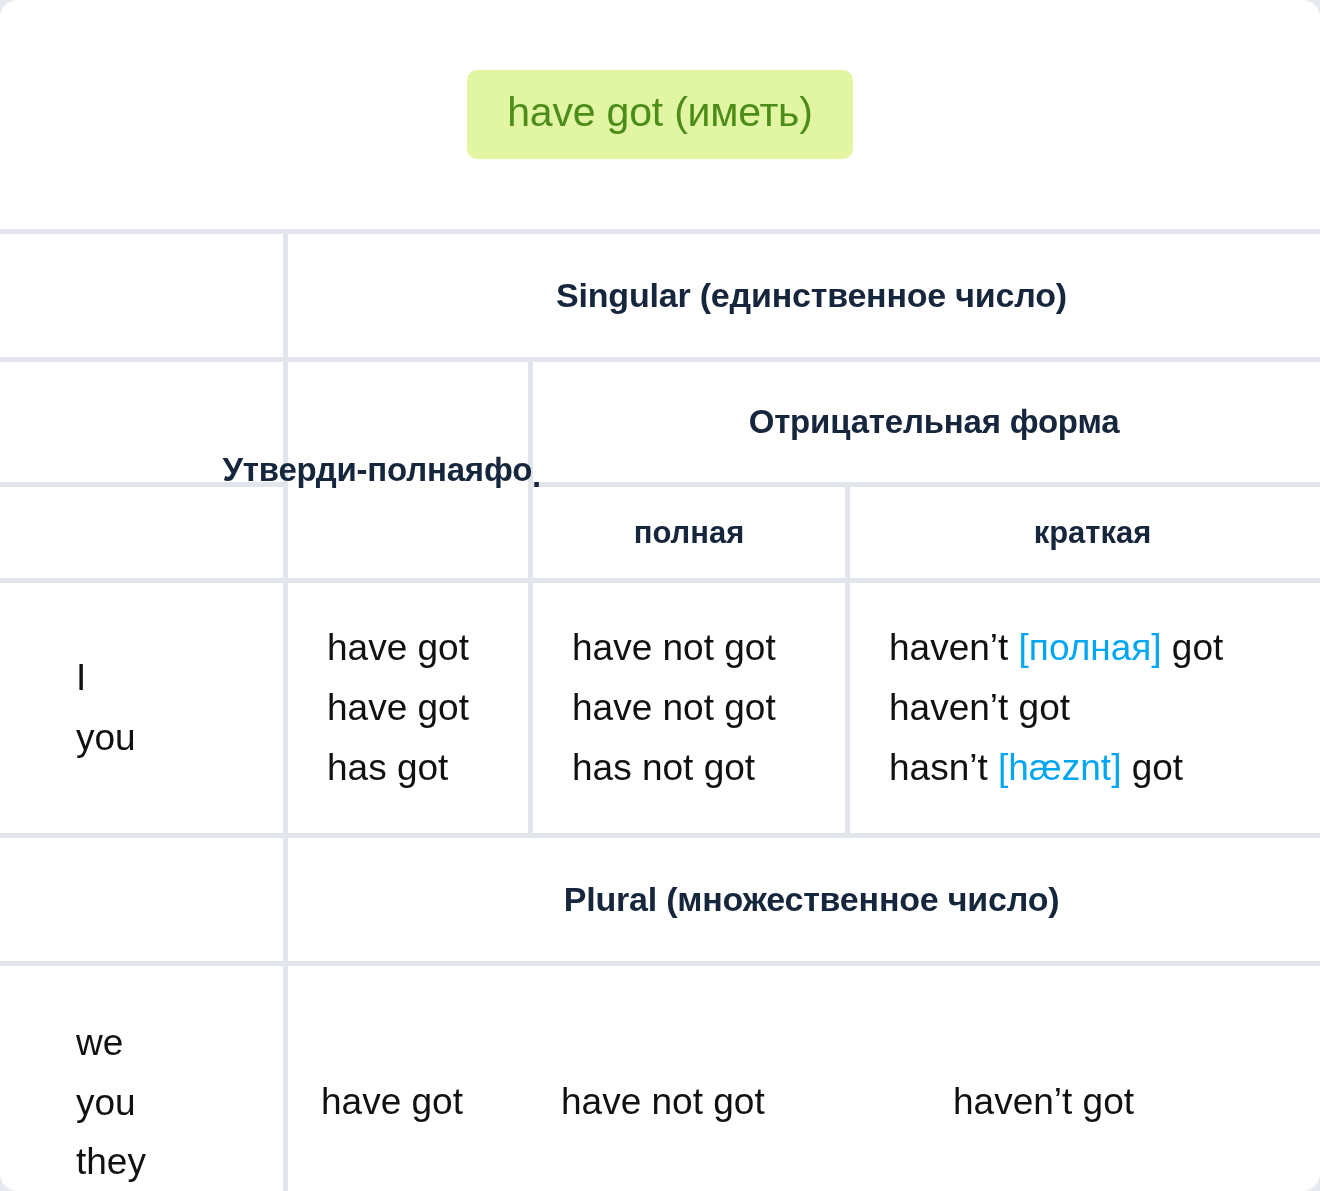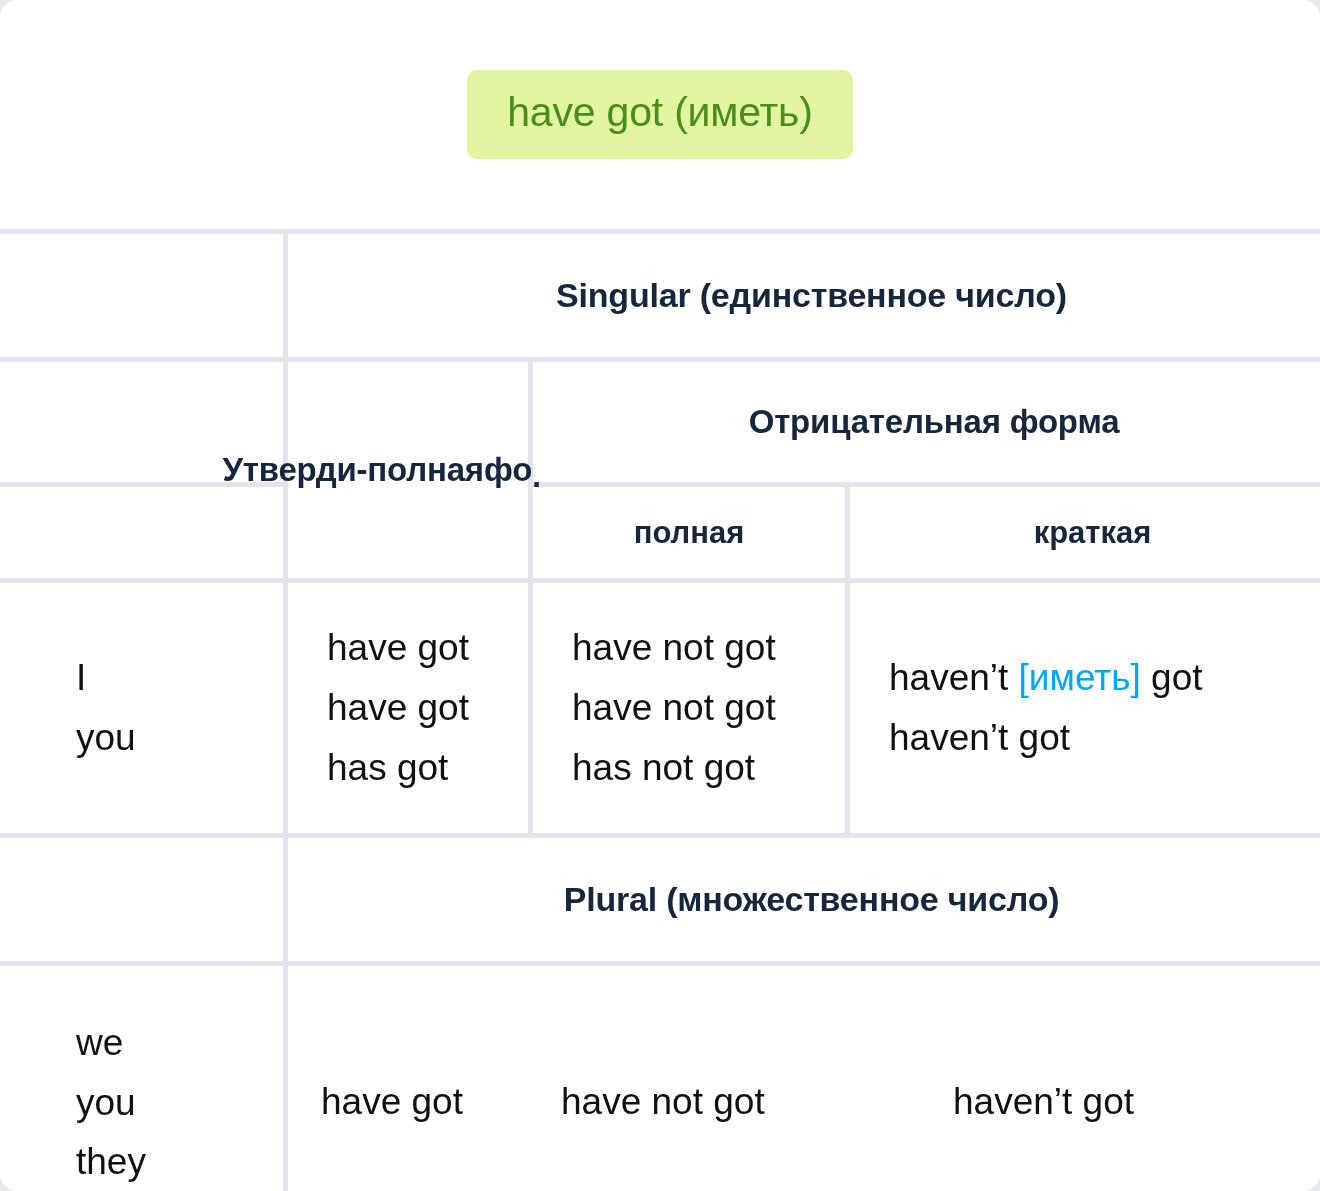--- a/index.html
+++ b/index.html
@@ -181,22 +181,23 @@
     </div>
     <div class="cell r-body">
       <div class="stack forms">
         <span>have not got</span>
         <span>have not got</span>
         <span>has not got</span>
       </div>
     </div>
     <div class="cell r-body">
       <div class="stack forms-wide">
-        <span><span>haven’t </span><span class="ipa">[иметь]</span><span> got</span></span>
+        <span><span>haven’t </span><span class="ipa">[полная]</span><span> got</span></span>
         <span><span>haven’t got</span></span>
+        <span><span>hasn’t </span><span class="ipa">[hæznt]</span><span> got</span></span>
       </div>
     </div>
 
     <div class="cell blank r-plural-head"></div>
     <div class="cell r-plural-head hdr hdr-big" style="grid-column: 2 / span 3;">Plural (множественное число)</div>
 
     <div class="cell r-plural-body">
       <div class="plural-pronouns">
         <span>we</span>
         <span>you</span>

